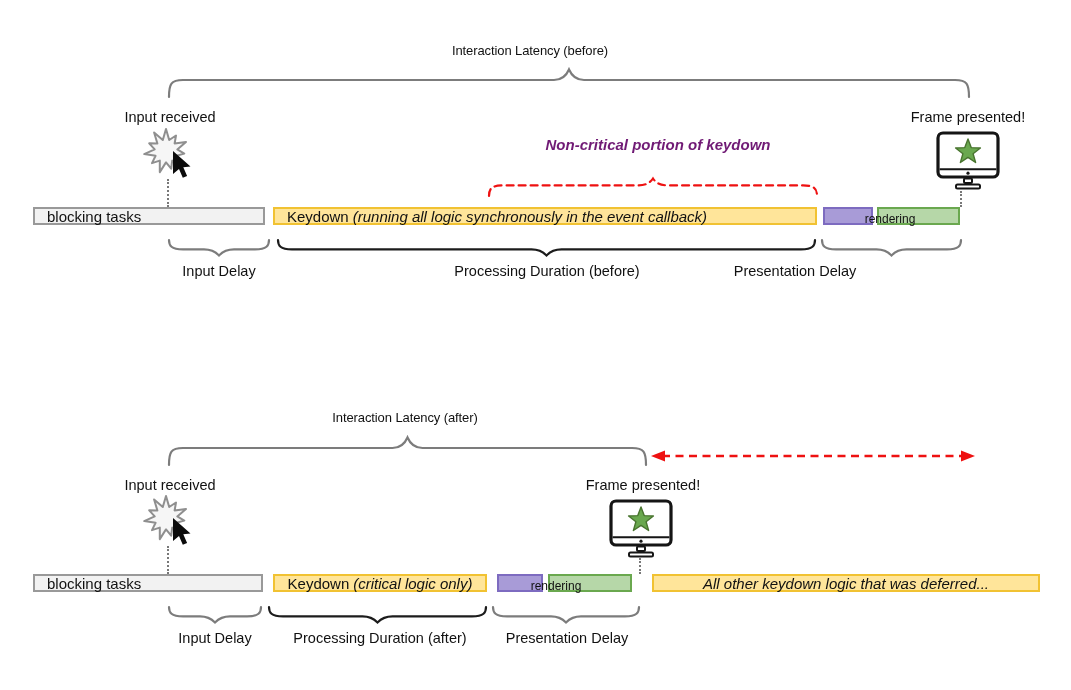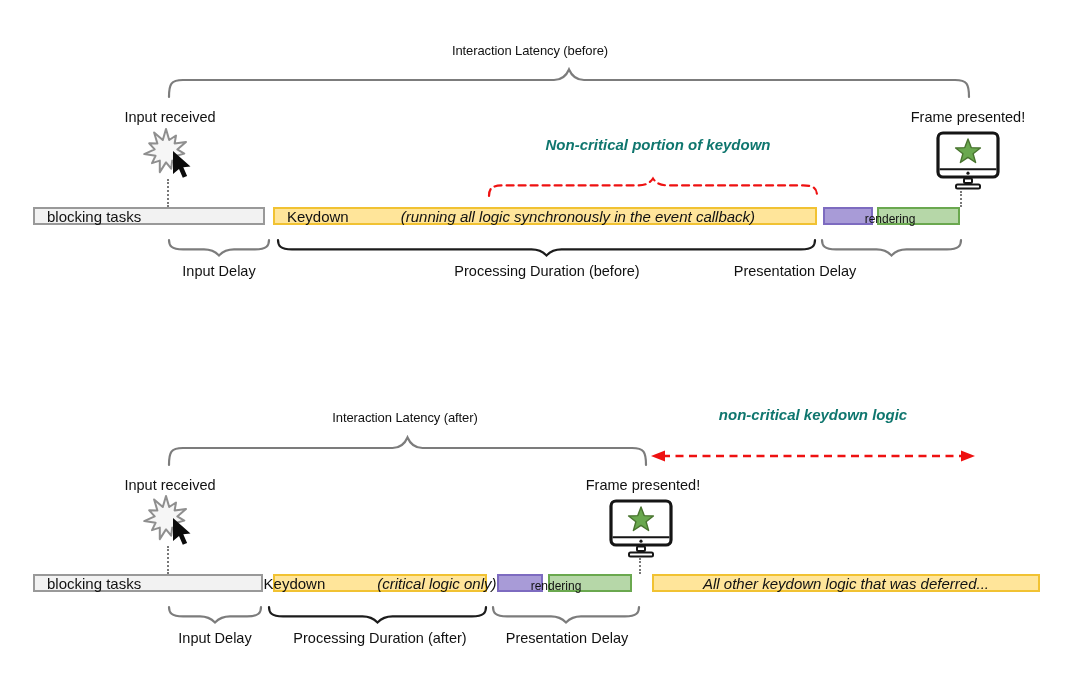--- a/index.html
+++ b/index.html
@@ -1,26 +1,26 @@
 <!DOCTYPE html>
 <html><head>
 <meta charset="utf-8">
 <style>
   html,body{margin:0;padding:0;background:#fff;}
   #canvas{position:relative;width:1071px;height:690px;background:#fff;overflow:hidden;
           font-family:"Liberation Sans",sans-serif;color:#111;}
   .abs{position:absolute;}
   .title{position:absolute;font-weight:normal;font-size:13px;text-align:center;letter-spacing:-0.1px;}
   .lbl{position:absolute;font-size:14.5px;text-align:center;white-space:nowrap;}
-  .rednote{position:absolute;color:#0f766e;font-weight:bold;font-style:italic;font-size:15px;
+  .rednote{position:absolute;color:#701a75;font-weight:bold;font-style:italic;font-size:15px;
            text-align:center;line-height:1.16;}
   .bar{position:absolute;height:18px;box-sizing:border-box;border:2px solid;display:flex;
        align-items:center;font-size:15px;white-space:nowrap;overflow:visible;}
   .bar-gray{background:#f2f2f2;border-color:#999999;}
-  .bar-yellow{background:#ffe59a;border-color:#f1c232;gap:48px;}
+  .bar-yellow{background:#ffe59a;border-color:#f1c232;}
   .bar-purple{background:#a89bd7;border-color:#7d6bc0;}
   .bar-green{background:#b6d7a8;border-color:#6aa84f;}
   .padl{padding-left:12px;}
   .ctr{justify-content:center;}
   .it{font-style:italic;}
   .kp{margin-right:4px;}
   .rendering{position:absolute;font-size:12px;text-align:center;width:100px;z-index:6;}
   .dotl{position:absolute;width:0;border-left:2px dotted #787878;}
   svg.brace{position:absolute;overflow:visible;}
   svg.brace path{fill:none;stroke-width:2.2;stroke-linecap:round;}
@@ -106,21 +106,20 @@
   </div>
 
   <div>
     <div class="title" style="left:105px;top:410px;width:600px;">Interaction Latency (after)</div>
 
     <svg class="brace brace-gray" style="left:168px;top:436px;" viewBox="0 0 479 30" width="479" height="30">
         <path d="M1 29 C1 16 3 12 15 12 L224.5 12 C232.5 12 236.5 8.399999999999999 239.5 1.5 C242.5 8.399999999999999 246.5 12 254.5 12 L464 12 C476 12 478 16 478 29"></path>
       </svg>
 
     <div class="rednote" style="left:663px;top:406px;width:300px;">
-      <div>non-critical keydown logic</div>
     </div>
 
     <svg class="abs redarrow" style="left:650px;top:449px;" width="326" height="14" viewBox="0 0 326 14">
       <line x1="12" y1="7" x2="314" y2="7" stroke-dasharray="8 5.5"></line>
       <polygon points="1,7 15,1.5 15,12.5"></polygon>
       <polygon points="325,7 311,1.5 311,12.5"></polygon>
     </svg>
 
     <div class="lbl" style="left:100px;top:477px;width:140px;">Input received</div>
 

